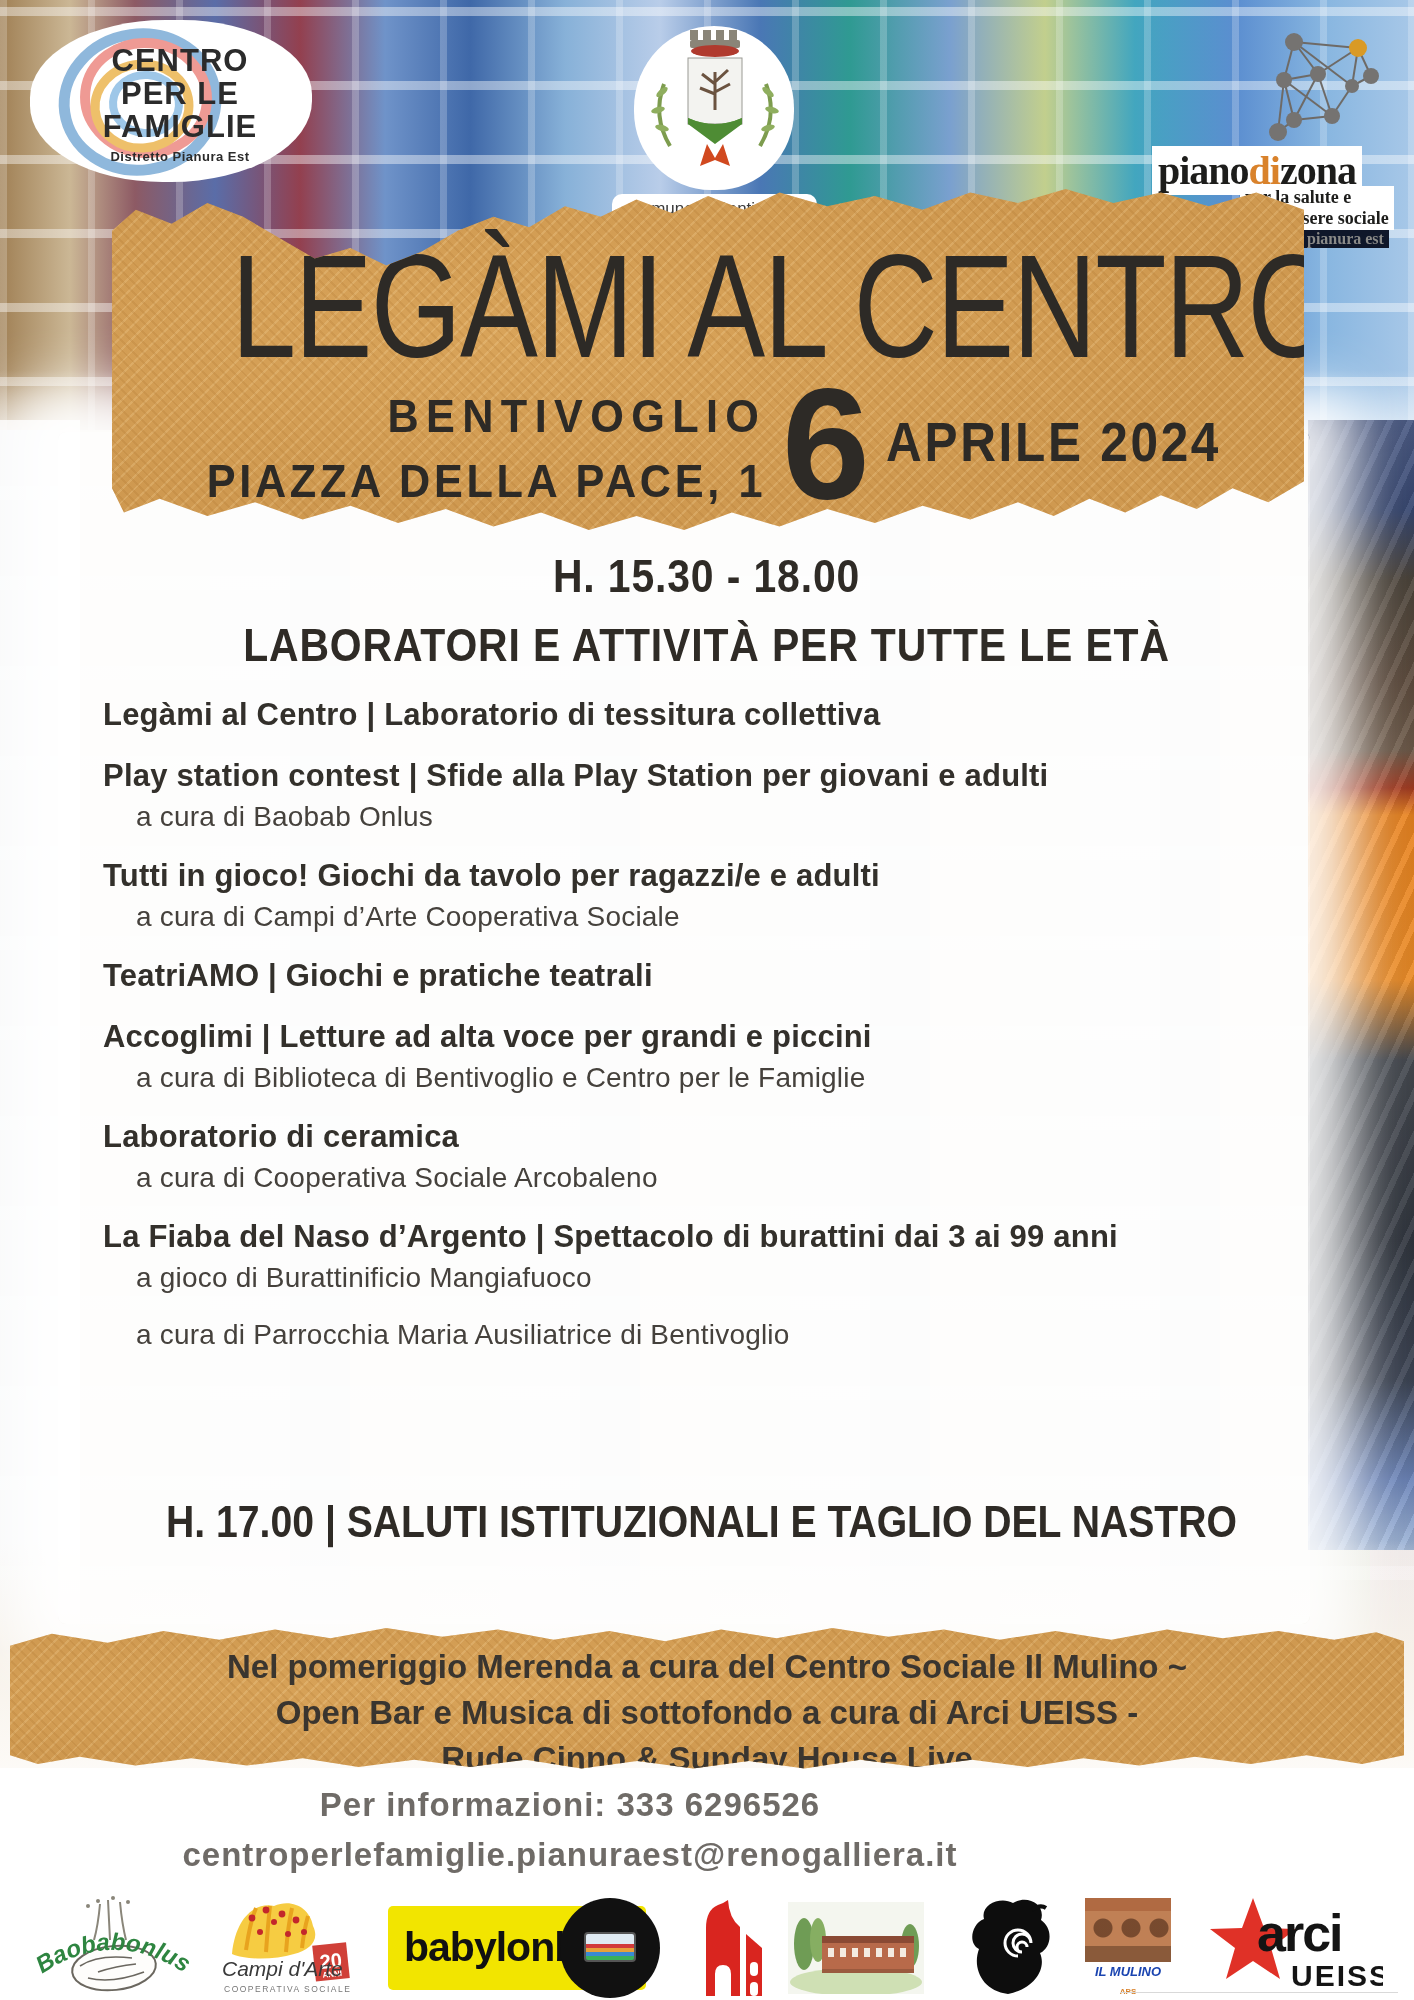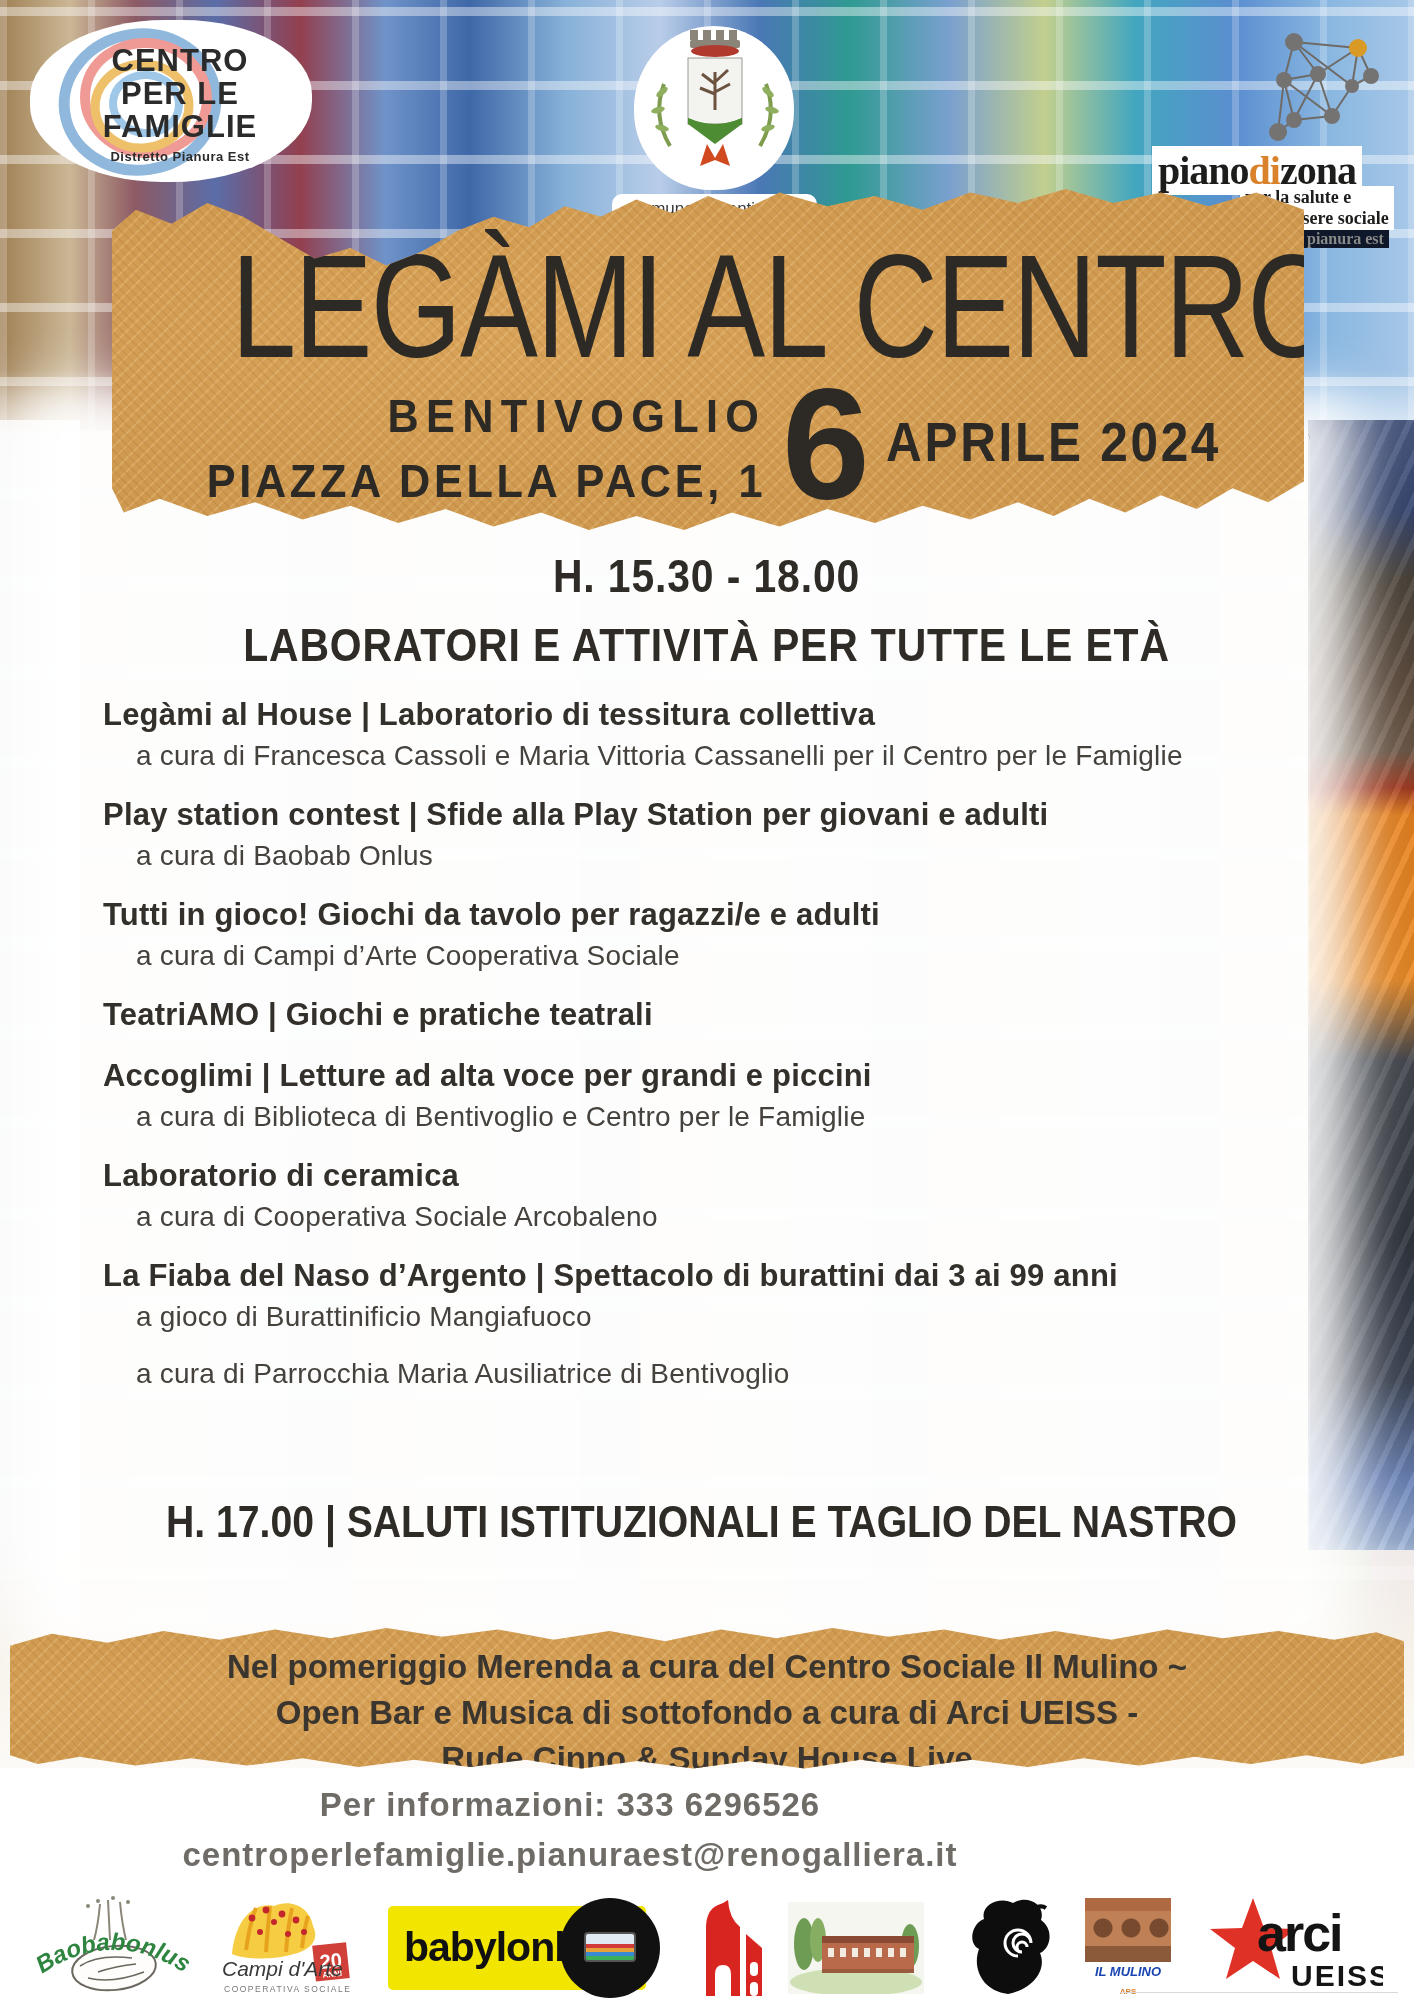--- a/index.html
+++ b/index.html
@@ -229,22 +229,21 @@
     </div>
   </section>
 
   <div class="program-head">
     <h2><span class="cond">H. 15.30 - 18.00</span></h2>
     <h3><span class="cond">LABORATORI E ATTIVITÀ PER TUTTE LE ETÀ</span></h3>
   </div>
 
   <ul class="activities">
     <li>
-      <div class="a-title">Legàmi al House | Laboratorio di tessitura collettiva</div>
-      <div class="a-credit">a cura di Francesca Cassoli e Maria Vittoria Cassanelli per il Centro  per le Famiglie</div>
+      <div class="a-title">Legàmi al Centro | Laboratorio di tessitura collettiva</div>
     </li>
     <li>
       <div class="a-title">Play station contest | Sfide alla Play Station per giovani e adulti</div>
       <div class="a-credit">a cura di Baobab Onlus</div>
     </li>
     <li>
       <div class="a-title">Tutti in gioco! Giochi da tavolo per ragazzi/e e adulti</div>
       <div class="a-credit">a cura di Campi d’Arte Cooperativa Sociale</div>
     </li>
     <li>

